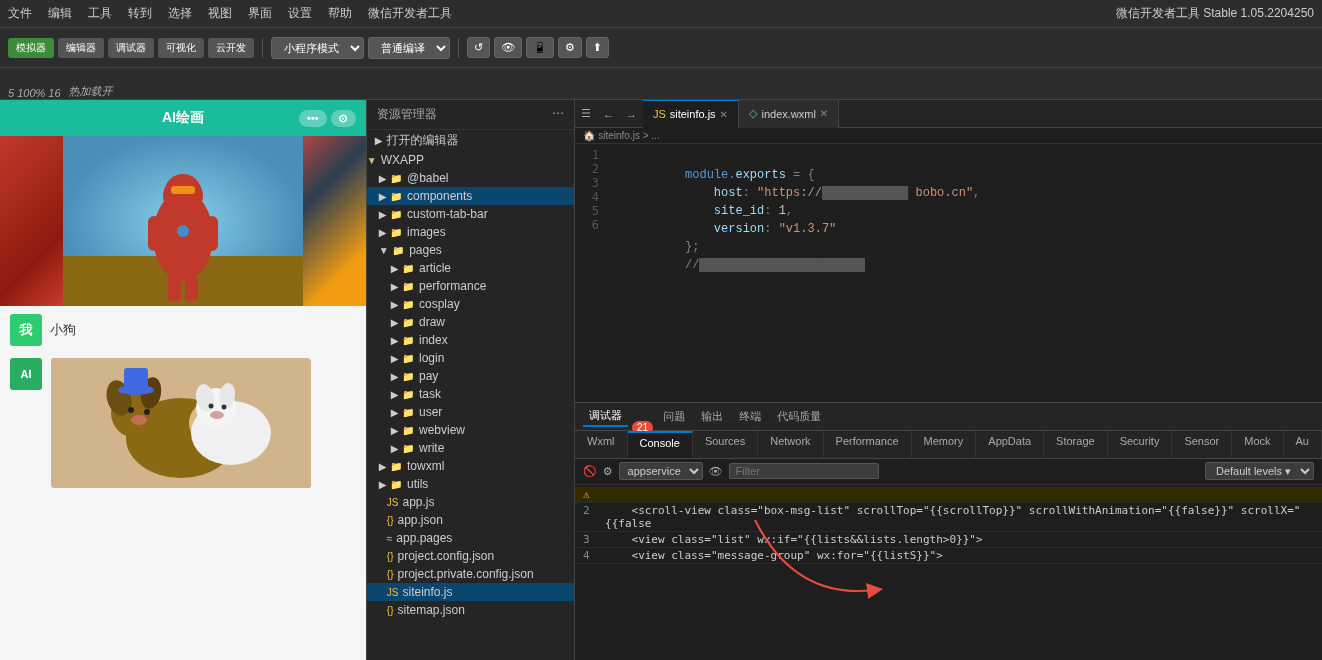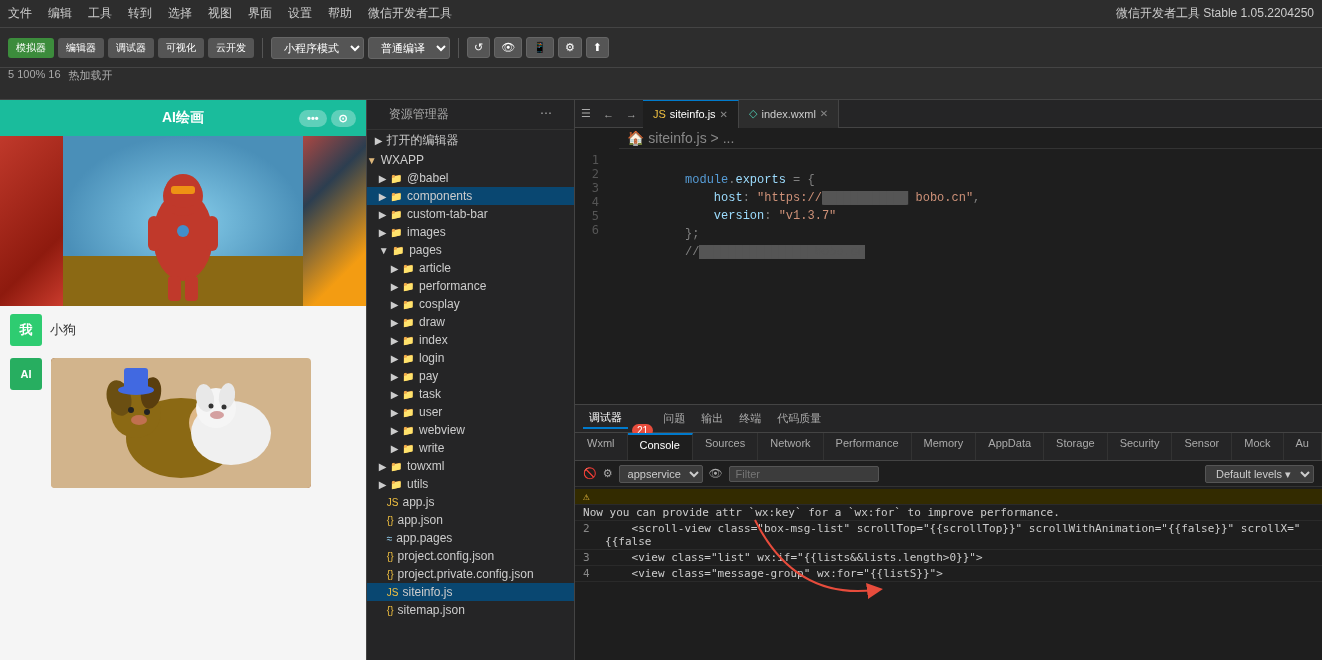--- a/index.html
+++ b/index.html
@@ -12,21 +12,21 @@
 
     
     .toolbar { background: #2d2d2d; height: 40px; display: flex; align-items: center; padding: 0 8px; gap: 4px; border-bottom: 1px solid #444; }
     .toolbar-btn { background: #3c8c3c; border: none; color: #fff; padding: 3px 8px; border-radius: 3px; font-size: 10px; cursor: pointer; display: flex; align-items: center; gap: 3px; }
     .toolbar-btn.code { background: #555; }
     .toolbar-select { background: #555; border: 1px solid #666; color: #fff; padding: 3px 8px; border-radius: 3px; font-size: 11px; cursor: pointer; }
     .toolbar-divider { width: 1px; height: 20px; background: #555; margin: 0 4px; }
     .toolbar-icon-btn { background: #555; border: 1px solid #666; color: #fff; padding: 3px 6px; border-radius: 3px; font-size: 11px; cursor: pointer; }
 
     
-    .sub-toolbar { background: #2d2d2d; height: 32px; display: flex; align-items: flex-start; padding: 0 8px; gap: 8px; border-bottom: 1px solid #444; }
+    .sub-toolbar { background: #2d2d2d; height: 32px; display: flex; align-items: flex-end; padding: 0 8px; gap: 8px; border-bottom: 1px solid #444; font-style: italic; }
     .sub-toolbar span { font-size: 11px; color: #aaa; }
 
     
     .main-layout { display: flex; height: calc(660px - 100px); }
 
     
     .phone-preview { width: 370px; background: #1a1a1a; border-right: 1px solid #444; display: flex; flex-direction: column; overflow: hidden; }
     .phone-status-bar { background: #1abc9c; height: 30px; display: flex; align-items: center; justify-content: space-between; padding: 0 12px; color: #fff; font-size: 11px; }
     .phone-title-bar { background: #1abc9c; height: 36px; display: flex; align-items: center; justify-content: center; position: relative; color: #fff; font-size: 14px; font-weight: bold; }
     .phone-title-buttons { position: absolute; right: 10px; display: flex; gap: 4px; }
@@ -35,32 +35,32 @@
     .iron-man-img { width: 100%; height: 170px; background: linear-gradient(135deg, #c0392b 0%, #8e1a0e 30%, #e74c3c 50%, #2c3e50 70%, #f39c12 90%); display: flex; align-items: center; justify-content: center; color: #fff; font-size: 10px; }
     .chat-row { display: flex; align-items: center; padding: 8px 10px; gap: 8px; background: #f5f5f5; }
     .chat-avatar { width: 32px; height: 32px; background: #2ecc71; border-radius: 3px; display: flex; align-items: center; justify-content: center; color: #fff; font-size: 13px; font-weight: bold; }
     .chat-name { font-size: 13px; color: #333; }
     .ai-section { display: flex; align-items: flex-start; padding: 4px 10px; gap: 9px; background: #f5f5f5; }
     .ai-avatar { width: 32px; height: 32px; background: #27ae60; border-radius: 3px; display: flex; align-items: center; justify-content: center; color: #fff; font-size: 11px; font-weight: bold; }
     .dog-image { width: 260px; height: 130px; background: linear-gradient(135deg, #8B4513, #DEB887, #fff, #A0522D); border-radius: 4px; display: flex; align-items: center; justify-content: center; color: #fff; font-size: 10px; overflow: hidden; position: relative; }
 
     
     .file-explorer { width: 210px; background: #252526; border-right: 1px solid #444; display: flex; flex-direction: column; }
-    .explorer-header { padding: 6px 22px; color: #aaa; font-size: 12px; display: flex; justify-content: space-between; border-bottom: 1px solid #333; }
+    .explorer-header { padding: 6px 10px; color: #aaa; font-size: 12px; display: flex; justify-content: space-between; border-bottom: 1px solid #333; }
     .file-tree { flex: 1; overflow-y: auto; font-size: 12px; }
     .tree-item { display: flex; align-items: center; padding: 2px 0; cursor: pointer; white-space: nowrap; }
     .tree-item.active { background: #094771; }
     .tree-item .indent { display: inline-block; }
     .tree-icon { margin-right: 4px; font-size: 10px; }
     .folder-icon { color: #dcb67a; }
     .editor-tabs { display: flex; background: #252526; border-bottom: 1px solid #444; height: 28px; align-items: center; }
     .editor-tab { display: flex; align-items: center; padding: 0 10px; height: 28px; background: #2d2d2d; border-right: 1px solid #444; font-size: 11px; color: #ccc; cursor: pointer; gap: 4px; }
     .editor-tab.active { background: #1e1e1e; color: #fff; border-top: 1px solid #007acc; }
     .editor-tab-close { color: #888; font-size: 10px; }
-    .editor-breadcrumb { padding: 2px 8px; font-size: 14px; color: #888; background: #1e1e1e; border-bottom: 1px solid #333; margin-left: 44px; }
+    .editor-breadcrumb { padding: 2px 8px; font-size: 10px; color: #888; background: #1e1e1e; border-bottom: 1px solid #333; }
     .code-area { flex: 1; overflow: hidden; position: relative; }
     .line-numbers { position: absolute; left: 0; top: 0; width: 30px; background: #1e1e1e; color: #555; font-size: 12px; font-family: monospace; padding-top: 4px; text-align: right; padding-right: 6px; }
     .code-content { position: absolute; left: 30px; top: 0; right: 0; padding: 4px 8px; font-size: 12px; font-family: 'Courier New', monospace; }
     .code-line { height: 18px; line-height: 18px; white-space: pre; }
     .kw { color: #569cd6; }
     .str { color: #ce9178; }
     .num { color: #b5cea8; }
     .prop { color: #9cdcfe; }
     .punct { color: #808080; }
     .devtools-tabs-row { display: flex; align-items: center; background: #252526; border-bottom: 1px solid #444; padding: 0 8px; height: 28px; gap: 4px; }
@@ -416,20 +416,23 @@
         <div>6</div>
       </div>
       <div class="code-content">
         <div class="code-line">
           <span class="kw">module</span><span class="punct">.</span><span class="prop">exports</span><span class="punct"> = {</span>
         </div>
         <div class="code-line">
           &nbsp;&nbsp;&nbsp;&nbsp;<span class="prop">host</span><span class="punct">: </span><span class="str">"https://<span style="background:#555;color:#555;border-radius:2px">████████████</span> bobo.cn"</span><span class="punct">,</span>
         </div>
         <div class="code-line">
+          &nbsp;&nbsp;&nbsp;&nbsp;<span class="prop">site_id</span><span class="punct">: </span><span class="num">1</span><span class="punct">,</span>
+        </div>
+        <div class="code-line">
           &nbsp;&nbsp;&nbsp;&nbsp;<span class="prop">version</span><span class="punct">: </span><span class="str">"v1.3.7"</span>
         </div>
         <div class="code-line">
           <span class="punct">};</span>
         </div>
         <div class="code-line">
           <span class="punct">//</span><span style="background:#555;color:#555"> ██████████████ bobo.cn</span>
         </div>
       </div>
     </div>
@@ -471,23 +474,20 @@
         <div style="flex:1;"></div>
         <select class="level-select">
           <option>Default levels ▾</option>
         </select>
       </div>
 
       <div class="console-output">
         <div class="console-line console-warn">
           <span class="warn-icon">⚠</span>
         </div>
-        <div class="console-line">
-          <span class="console-line-text">Now you can provide attr `wx:key` for a `wx:for` to improve performance.</span>
-        </div>
         <div class="console-line" style="color:#888;">
           <span class="line-num">2</span>
           <span class="console-line-text">&nbsp;&nbsp;&nbsp;&nbsp;&lt;scroll-view class="box-msg-list" scrollTop="{{scrollTop}}" scrollWithAnimation="{{false}}" scrollX="{{false</span>
         </div>
         <div class="console-line" style="color:#888;">
           <span class="line-num">3</span>
           <span class="console-line-text">&nbsp;&nbsp;&nbsp;&nbsp;&lt;view class="list" wx:if="{{lists&amp;&amp;lists.length&gt;0}}"&gt;</span>
         </div>
         <div class="console-line" style="color:#888;">
           <span class="line-num">4</span>

